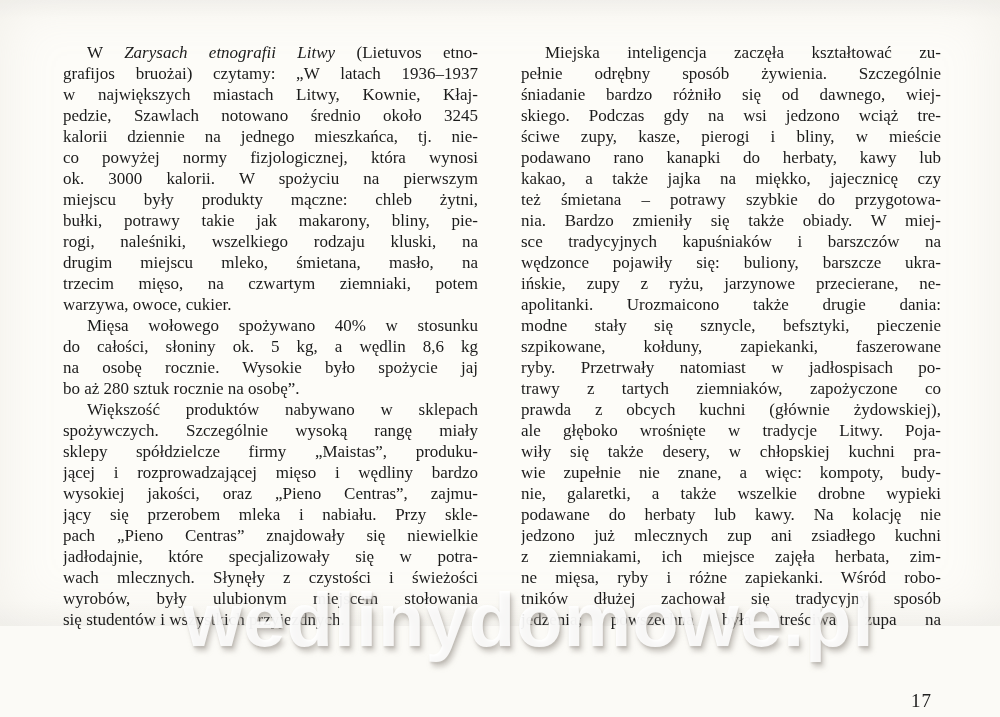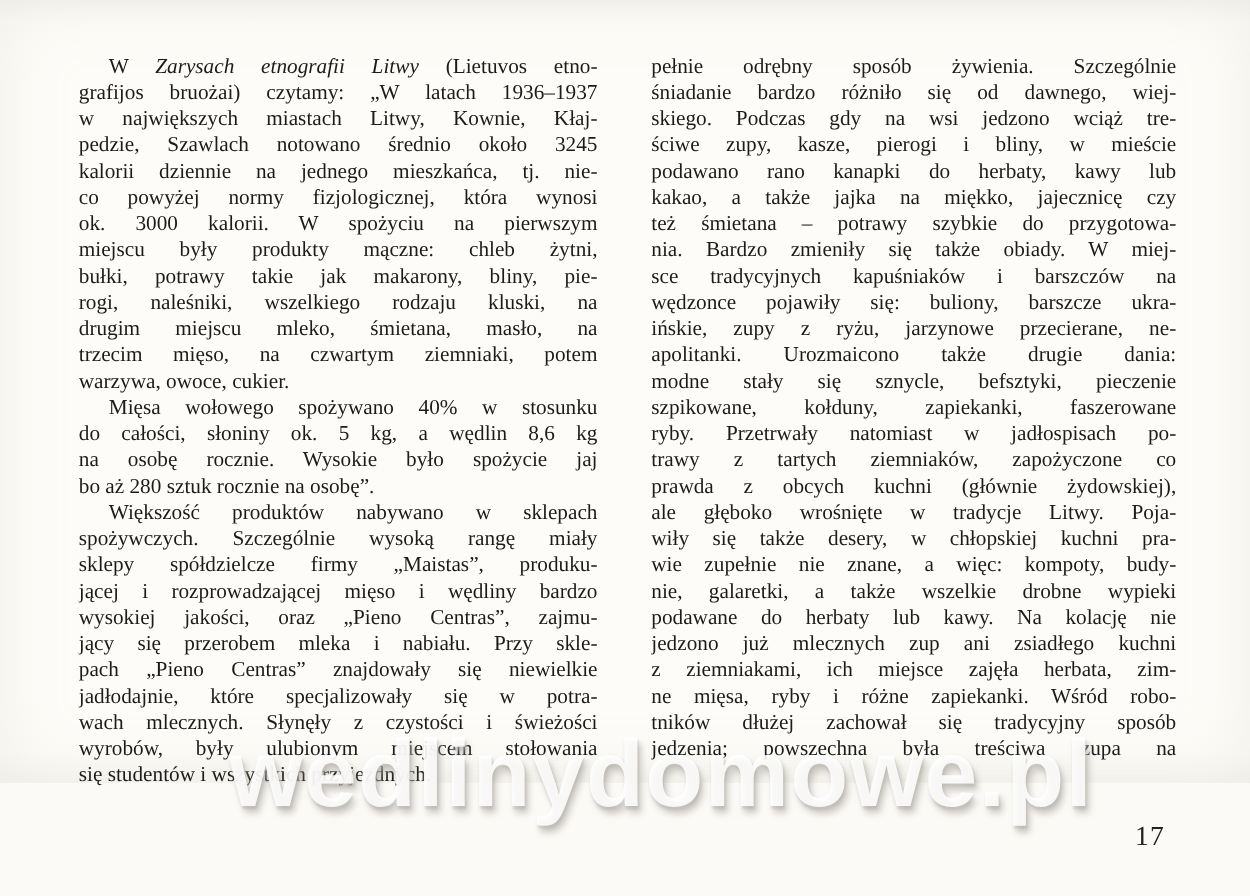--- a/index.html
+++ b/index.html
@@ -45,23 +45,23 @@
     line-height: 76px;
     letter-spacing: 1px;
     color: rgba(255,255,255,0.88);
     text-shadow: 3px 5px 5px rgba(168,163,155,0.55), 1px 2px 2px rgba(180,176,168,0.45);
     white-space: nowrap;
     user-select: none;
     pointer-events: none;
   }
   .page-number {
     position: absolute;
-    top: 656px;
+    top: 690px;
     right: 68px;
-    font-size: 22px;
+    font-size: 19px;
     letter-spacing: 1px;
     color: #222;
   }
 </style>
 </head>
 <body>
 
 <div class="page">
   <div class="column" id="col-0">
       <div class="para">
@@ -94,20 +94,21 @@
         <div class="line">jący się przerobem mleka i nabiału. Przy skle-</div>
         <div class="line">pach „Pieno Centras” znajdowały się niewielkie</div>
         <div class="line">jadłodajnie, które specjalizowały się w potra-</div>
         <div class="line">wach mlecznych. Słynęły z czystości i świeżości</div>
         <div class="line">wyrobów, były ulubionym miejscem stołowania</div>
         <div class="line last">się studentów i wszystkich przyjezdnych.</div>
       </div>
     </div>
   <div class="column" id="col-1">
       <div class="para">
+        <div class="line indent">Miejska inteligencja zaczęła kształtować zu-</div>
         <div class="line">pełnie odrębny sposób żywienia. Szczególnie</div>
         <div class="line">śniadanie bardzo różniło się od dawnego, wiej-</div>
         <div class="line">skiego. Podczas gdy na wsi jedzono wciąż tre-</div>
         <div class="line">ściwe zupy, kasze, pierogi i bliny, w mieście</div>
         <div class="line">podawano rano kanapki do herbaty, kawy lub</div>
         <div class="line">kakao, a także jajka na miękko, jajecznicę czy</div>
         <div class="line">też śmietana – potrawy szybkie do przygotowa-</div>
         <div class="line">nia. Bardzo zmieniły się także obiady. W miej-</div>
         <div class="line">sce tradycyjnych kapuśniaków i barszczów na</div>
         <div class="line">wędzonce pojawiły się: buliony, barszcze ukra-</div>

